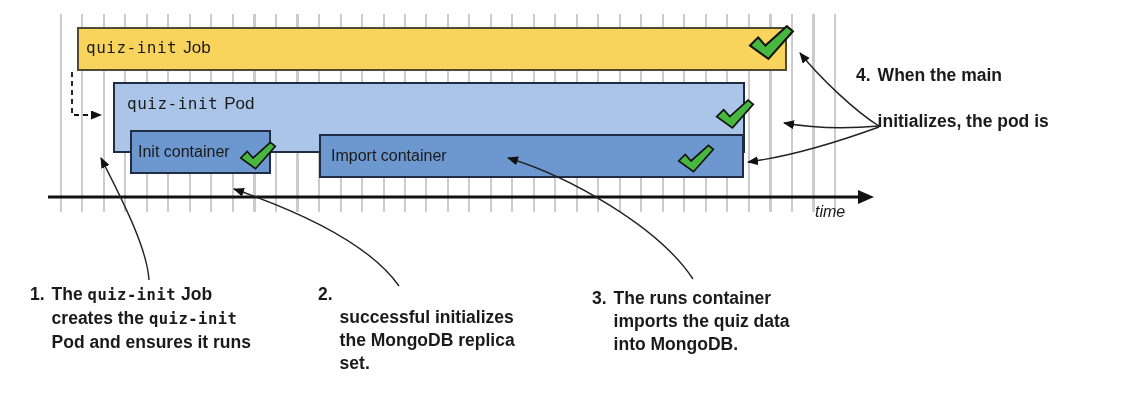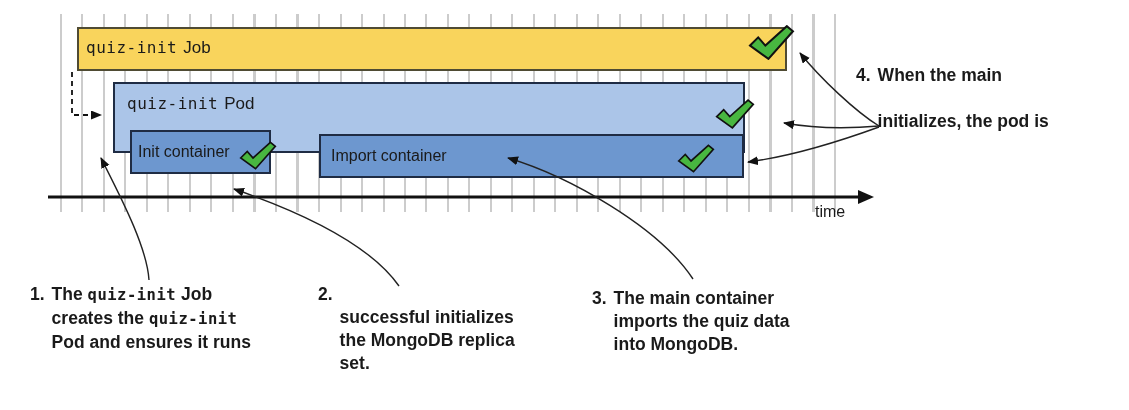--- a/index.html
+++ b/index.html
@@ -23,21 +23,21 @@
   .bar-pod .bar-label{padding:10px 0 0 12px;}
   .bar-init .bar-label{padding:11px 0 0 6px;font-size:16px;}
   .bar-import .bar-label{padding:11px 0 0 10px;font-size:16px;}
   .code{font-family:"DejaVu Sans Mono","Liberation Mono",monospace;font-size:16px;letter-spacing:.5px;}
   .plain{font-size:17px;margin-left:6px;}
   
   .check{position:absolute;pointer-events:none;}
   
   .overlay{position:absolute;left:0;top:0;pointer-events:none;}
   
-  .time-label{position:absolute;left:815px;top:203px;font-size:16px;}
+  .time-label{position:absolute;left:815px;top:203px;font-size:16px;font-style:italic;}
   
   .annotation{position:absolute;display:flex;gap:7px;font-weight:bold;font-size:17.5px;line-height:23px;}
   .annotation .num{flex:0 0 auto;}
   .annotation .mono{font-family:"DejaVu Sans Mono","Liberation Mono",monospace;font-size:15.5px;letter-spacing:.5px;}
   .ann-1{left:30px;top:283px;width:250px;}
   .ann-2{left:318px;top:283px;width:210px;}
   .ann-3{left:592px;top:287px;width:220px;}
   .ann-4{left:856px;top:64px;width:250px;}
 </style>
 </head>
@@ -103,20 +103,20 @@
   <div class="annotation ann-1">
     <span class="num">1.</span>
     <span class="txt"><span>The </span><span class="mono">quiz-init</span><span> Job</span><br><span>creates the </span><span class="mono">quiz-init</span><br><span>Pod and ensures it runs</span><br></span>
   </div>
   <div class="annotation ann-2">
     <span class="num">2.</span>
     <span class="txt"><br><span>successful initializes</span><br><span>the MongoDB replica</span><br><span>set.</span></span>
   </div>
   <div class="annotation ann-3">
     <span class="num">3.</span>
-    <span class="txt"><span>The main container</span><br><span>imports the quiz data</span><br><span>into MongoDB.</span></span>
+    <span class="txt"><span>The runs container</span><br><span>imports the quiz data</span><br><span>into MongoDB.</span></span>
   </div>
   <div class="annotation ann-4">
     <span class="num">4.</span>
     <span class="txt"><span>When the main</span><br><br><span>initializes, the pod is</span><br><br></span>
   </div>
 
 </div>
 
 </body></html>

